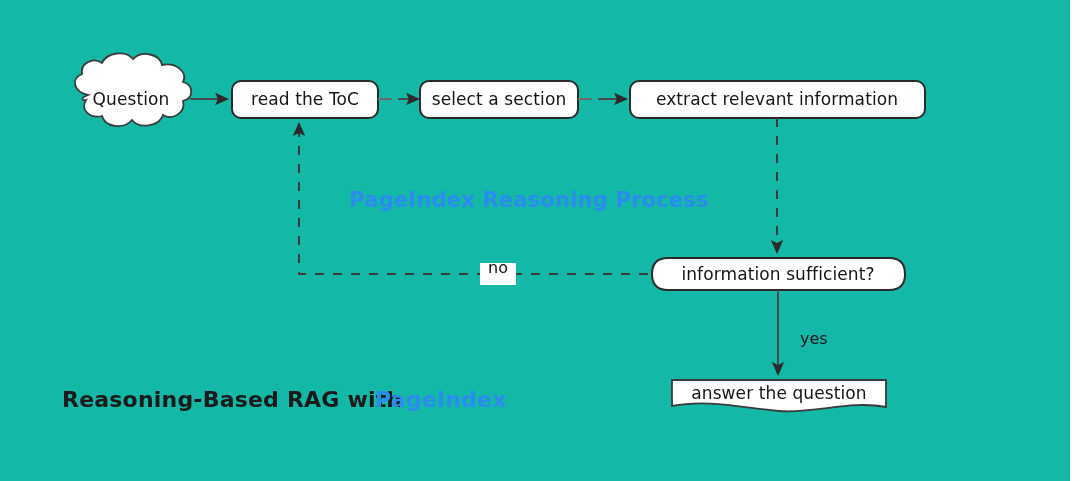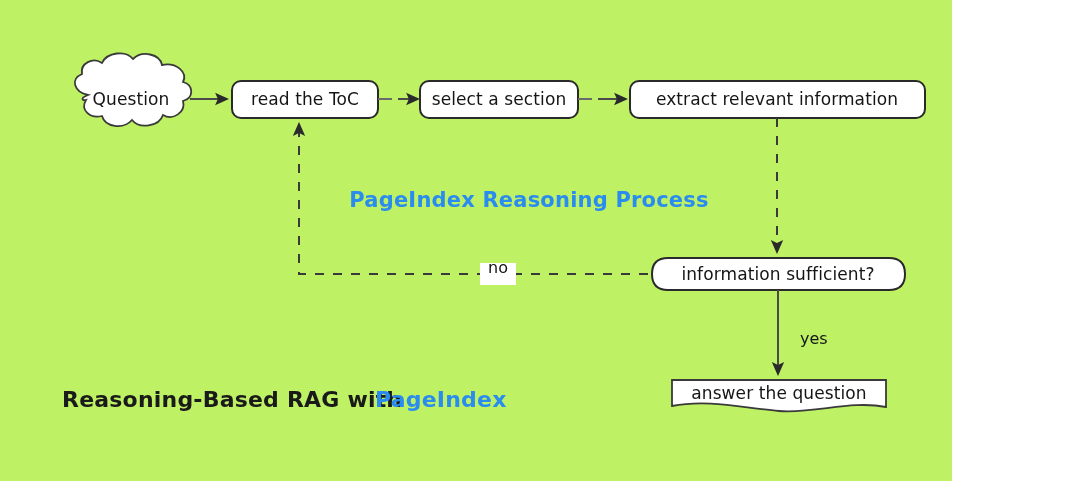--- a/index.html
+++ b/index.html
@@ -8,23 +8,23 @@
     background: #ffffff;
   }
   body {
     width: 1080px;
     height: 481px;
     font-family: "DejaVu Sans", sans-serif;
     overflow: hidden;
   }
   #canvas {
     position: relative;
-    width: 952px;
+    width: 1070px;
     height: 481px;
-    background: #bef264;
+    background: #14b8a6;
   }
   #diagram-svg {
     position: absolute;
     left: 0;
     top: 0;
     width: 1080px;
     height: 481px;
   }
   .node-text {
     font-family: "DejaVu Sans", sans-serif;

